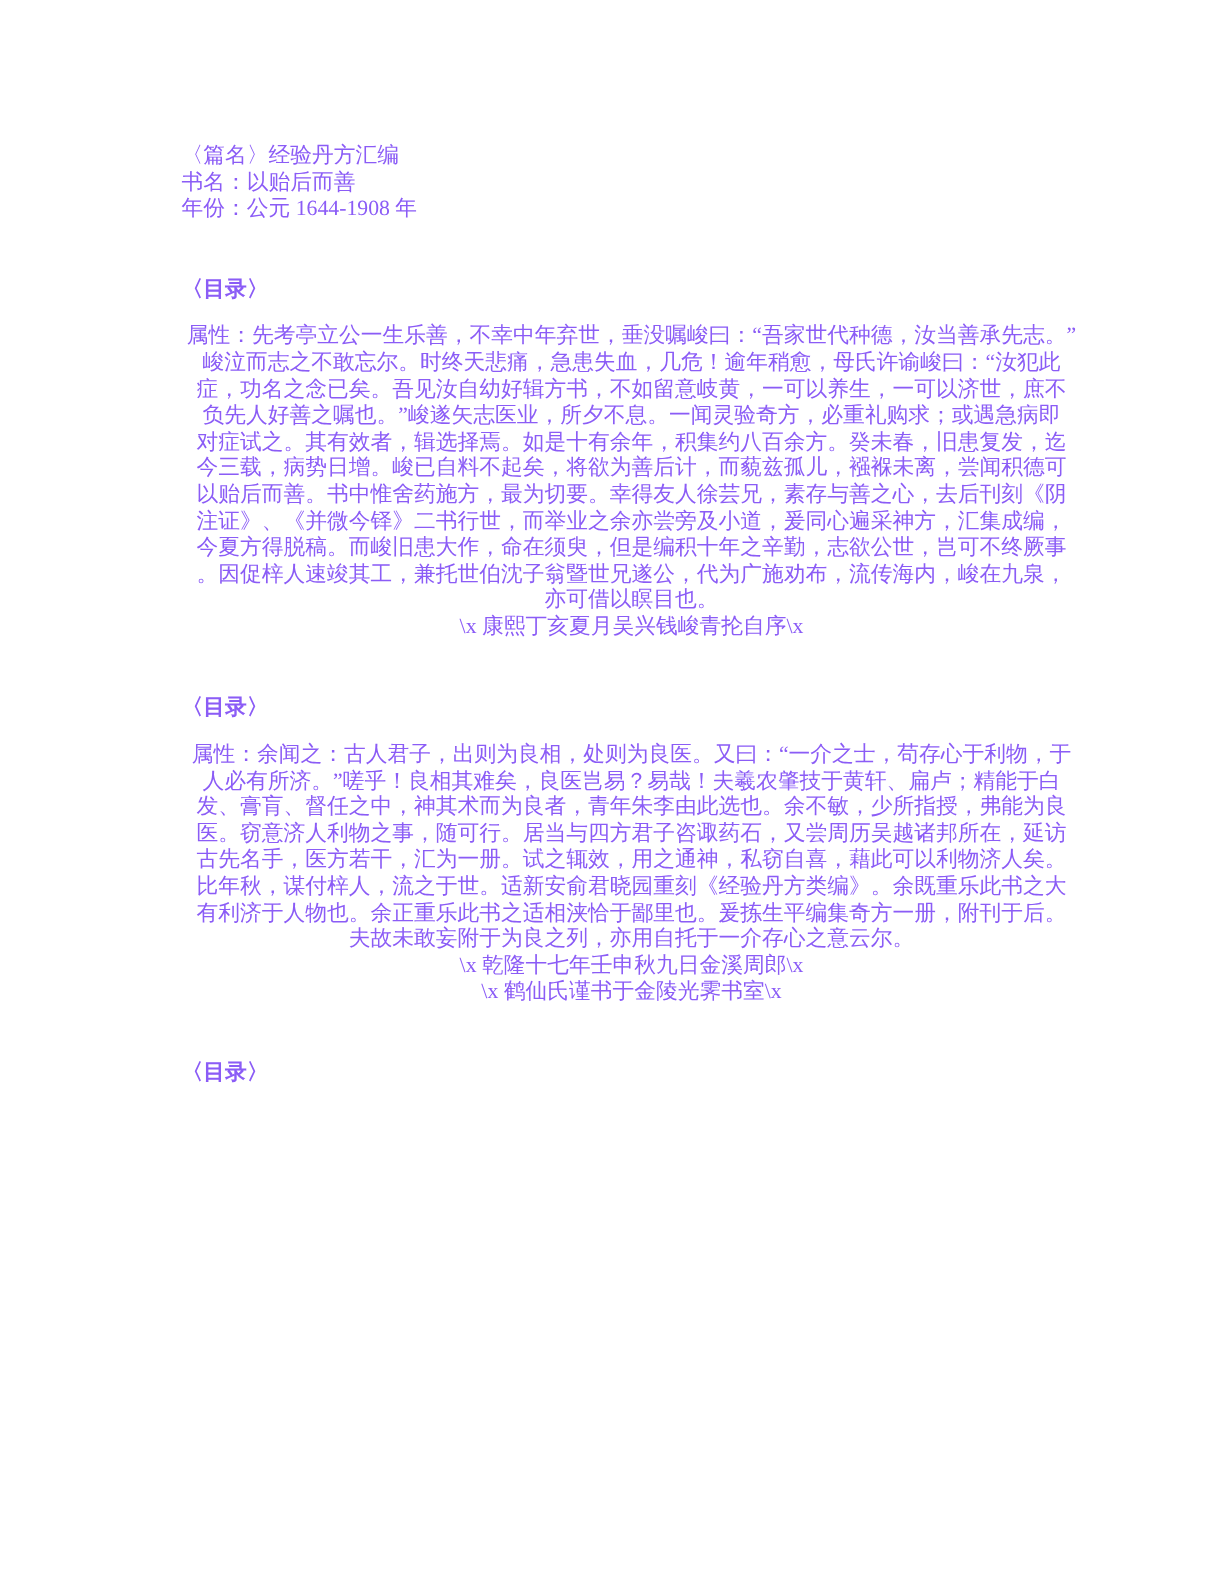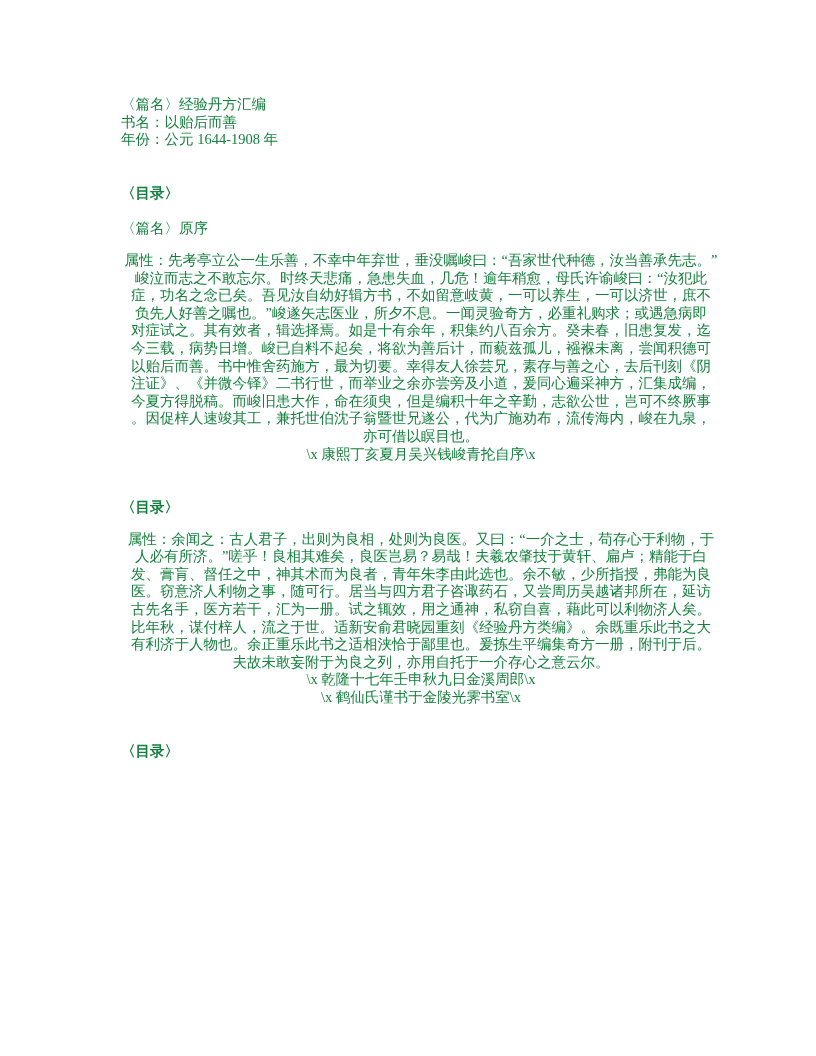--- a/index.html
+++ b/index.html
@@ -11,21 +11,21 @@
     position: relative;
     width: 816px;
     height: 1056px;
     margin: 0 auto;
     background: #ffffff;
     box-sizing: border-box;
     padding: 96px 90px 0 121px;
     font-family: "Liberation Serif", "DejaVu Serif", serif;
     font-size: 14.5px;
     line-height: 17.6px;
-    color: #15803d;
+    color: #8b5cf6;
     overflow: hidden;
   }
   .meta-line {
     white-space: pre;
   }
   .toc-marker {
     margin-top: 36px;
     font-weight: bold;
   }
   .chapter-title {
@@ -43,21 +43,20 @@
 
 <div class="page">
 
   <div>
     <div class="meta-line">〈篇名〉经验丹方汇编</div>
     <div class="meta-line">书名：以贻后而善</div>
     <div class="meta-line">年份：公元 1644-1908 年</div>
   </div>
 
   <div class="toc-marker">〈目录〉</div>
-  <div class="chapter-title">〈篇名〉原序</div>
   <div class="body-text">属性：先考亭立公一生乐善，不幸中年弃世，垂没嘱峻曰：“吾家世代种德，汝当善承先志。”
 峻泣而志之不敢忘尔。时终天悲痛，急患失血，几危！逾年稍愈，母氏许谕峻曰：“汝犯此
 症，功名之念已矣。吾见汝自幼好辑方书，不如留意岐黄，一可以养生，一可以济世，庶不
 负先人好善之嘱也。”峻遂矢志医业，所夕不息。一闻灵验奇方，必重礼购求；或遇急病即
 对症试之。其有效者，辑选择焉。如是十有余年，积集约八百余方。癸未春，旧患复发，迄
 今三载，病势日增。峻已自料不起矣，将欲为善后计，而藐兹孤儿，襁褓未离，尝闻积德可
 以贻后而善。书中惟舍药施方，最为切要。幸得友人徐芸兄，素存与善之心，去后刊刻《阴
 注证》、《并微今铎》二书行世，而举业之余亦尝旁及小道，爰同心遍采神方，汇集成编，
 今夏方得脱稿。而峻旧患大作，命在须臾，但是编积十年之辛勤，志欲公世，岂可不终厥事
 。因促梓人速竣其工，兼托世伯沈子翁暨世兄遂公，代为广施劝布，流传海内，峻在九泉，

